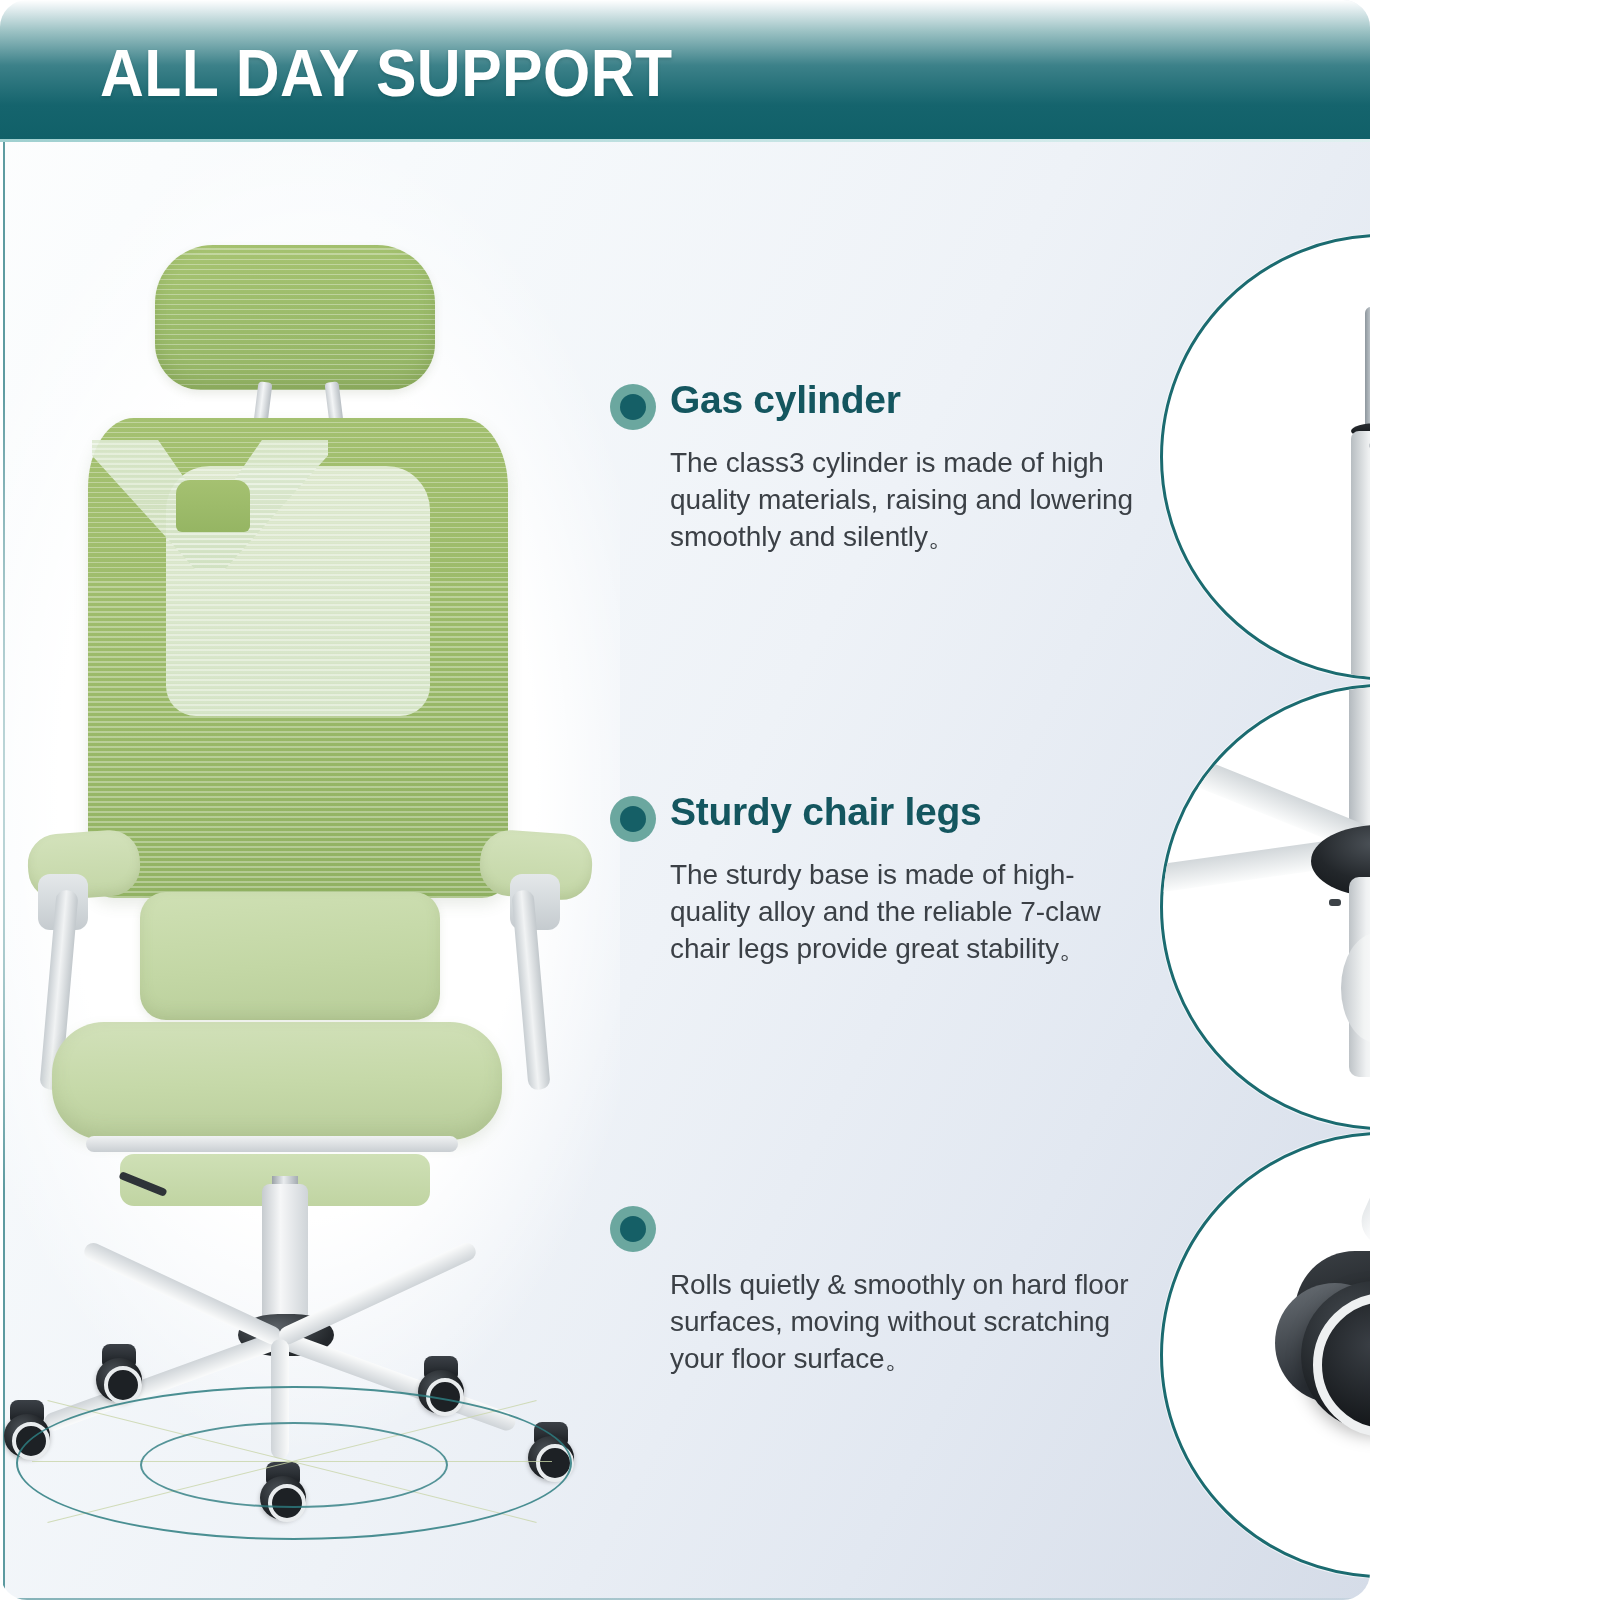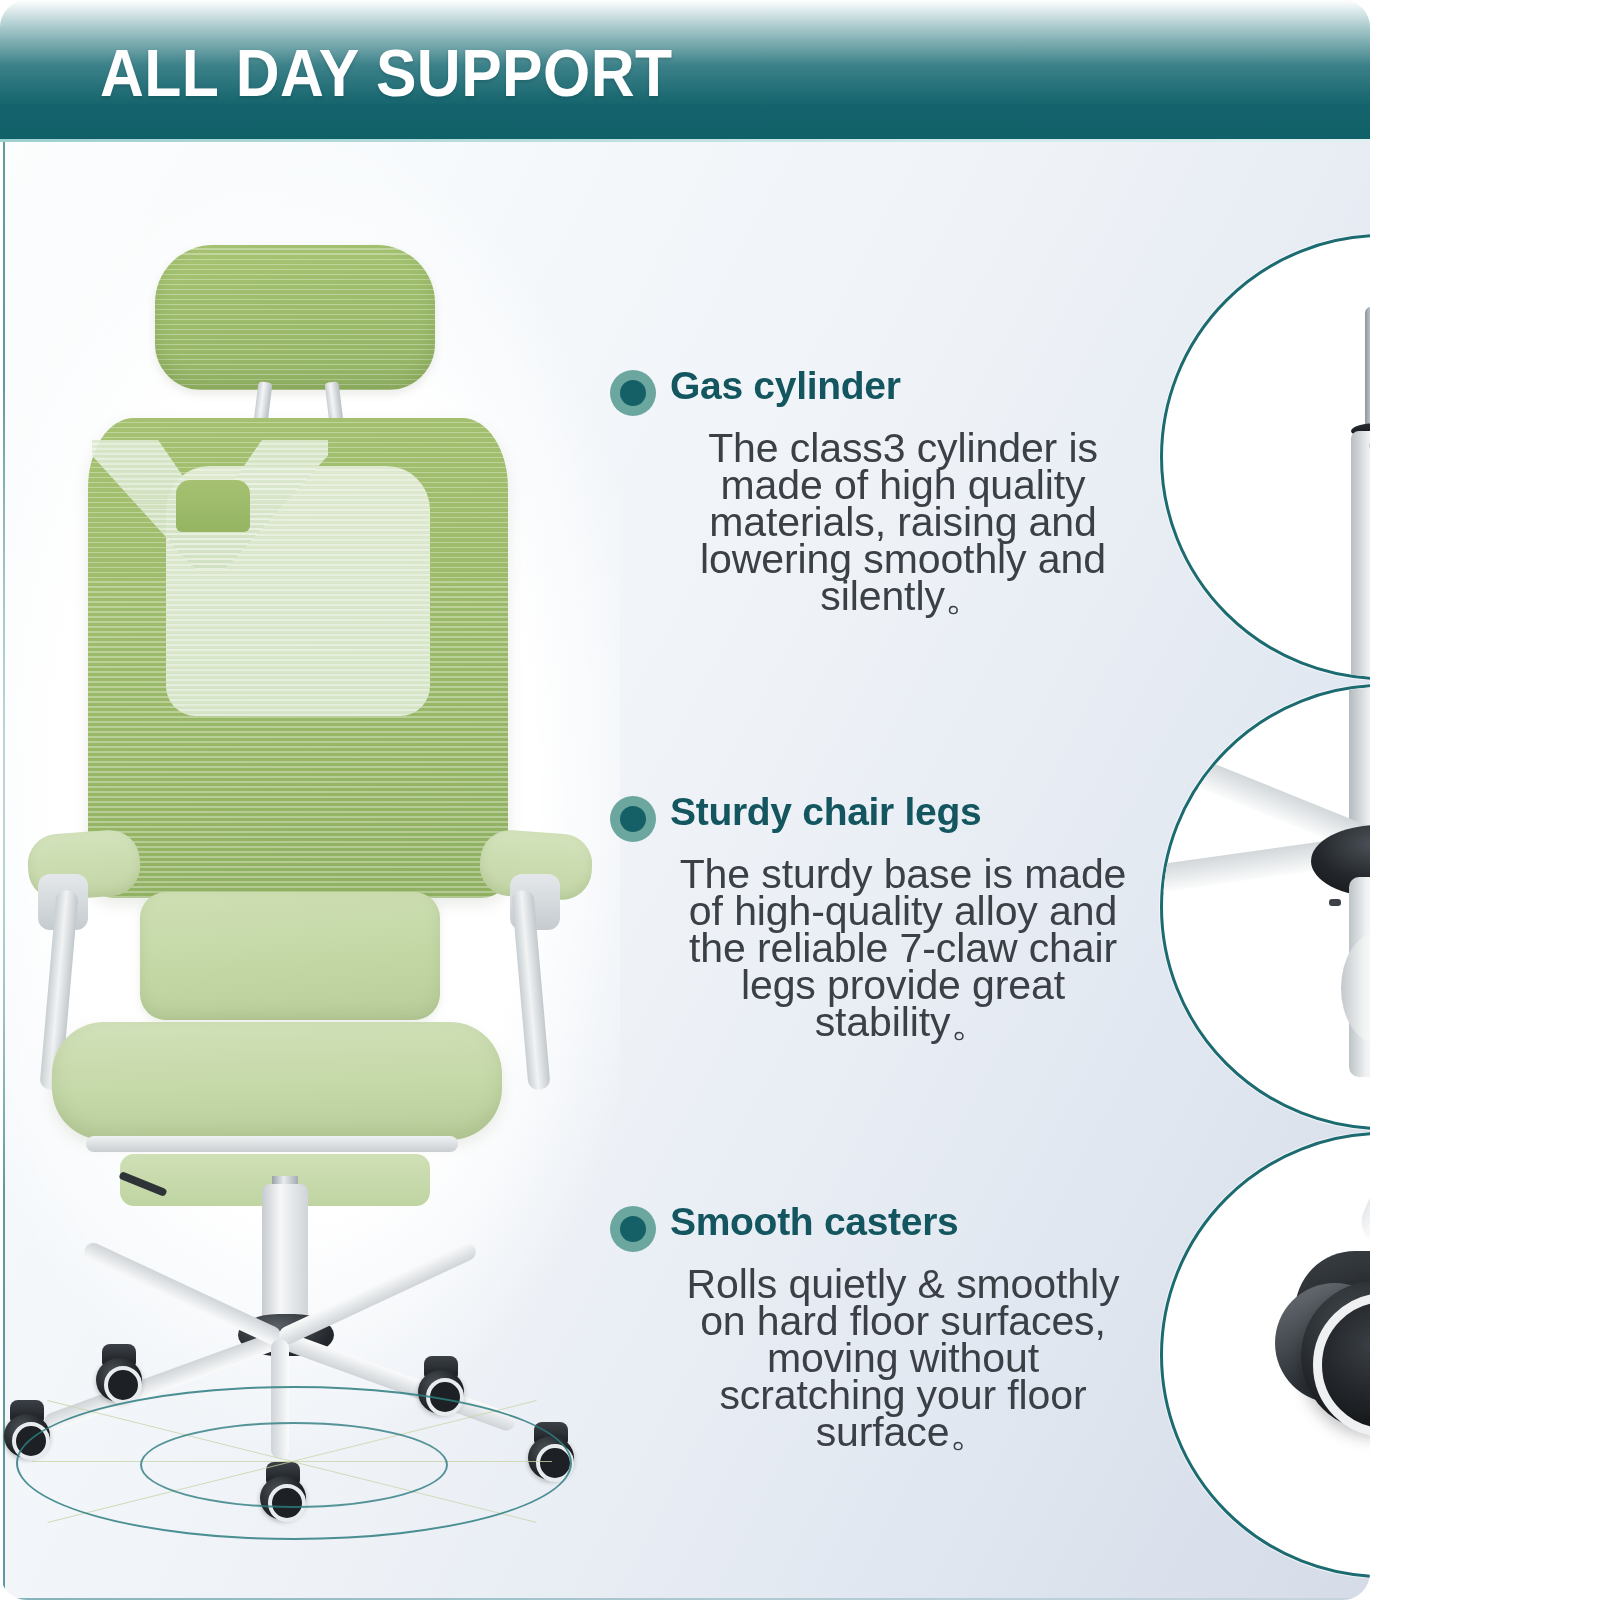--- a/index.html
+++ b/index.html
@@ -212,44 +212,43 @@
   }
   .floor-line{
     position:absolute;height:1px;background:#c8d4a8;opacity:.8;transform-origin:center;
   }
 
   
   .features{
     position:absolute;left:604px;top:0;width:540px;height:1600px;
   }
   .feature{position:absolute;left:0;width:530px;}
-  .feature.f1{top:364px;}
+  .feature.f1{top:378px;}
   .feature.f2{top:790px;}
   .feature.f3{top:1200px;}
 
   .feature-head{position:relative;height:54px;}
   .bullet{
     position:absolute;left:6px;top:6px;width:46px;height:46px;border-radius:50%;
     background:#6ba79f;
     display:flex;align-items:center;justify-content:center;
   }
   .bullet .dot{
     width:26px;height:26px;border-radius:50%;
     background:#155f66;
   }
   .feature-title{
     position:absolute;left:66px;top:0px;
     font-size:39px;font-weight:bold;color:#14565f;
     letter-spacing:-0.3px;white-space:nowrap;
   }
   .feature-body{
     margin:12px 0 0 66px;width:466px;
-    font-size:41px;line-height:37px;color:#3b4046;
+    font-size:28px;line-height:37px;color:#3b4046;
     letter-spacing:-0.1px;
-    text-align:center;
   }
 
   
   .circle{
     position:absolute;width:440px;height:440px;border-radius:50%;
     border:3px solid #1b6b70;
     background:#ffffff;
     overflow:hidden;
     box-shadow:0 0 0 1px rgba(255,255,255,.6);
   }
@@ -440,21 +439,20 @@
         <span class="feature-title">Sturdy chair legs</span>
       </div>
       <div class="feature-body">The sturdy base is made of high-quality alloy and the reliable 7-claw chair legs provide great stability。</div>
     </div>
 
     <div class="feature f3">
       <div class="feature-head">
         <span class="bullet">
             <span class="dot"></span>
           </span>
-        <span class="feature-title">Smooth casters</span>
       </div>
       <div class="feature-body">Rolls quietly &amp; smoothly on hard floor surfaces, moving without scratching your floor surface。</div>
     </div>
 
   </div>
 
   <div class="circle c1">
     <div class="gc-tip"></div>
     <div class="gc-rod"></div>
     <div class="gc-ring"></div>

